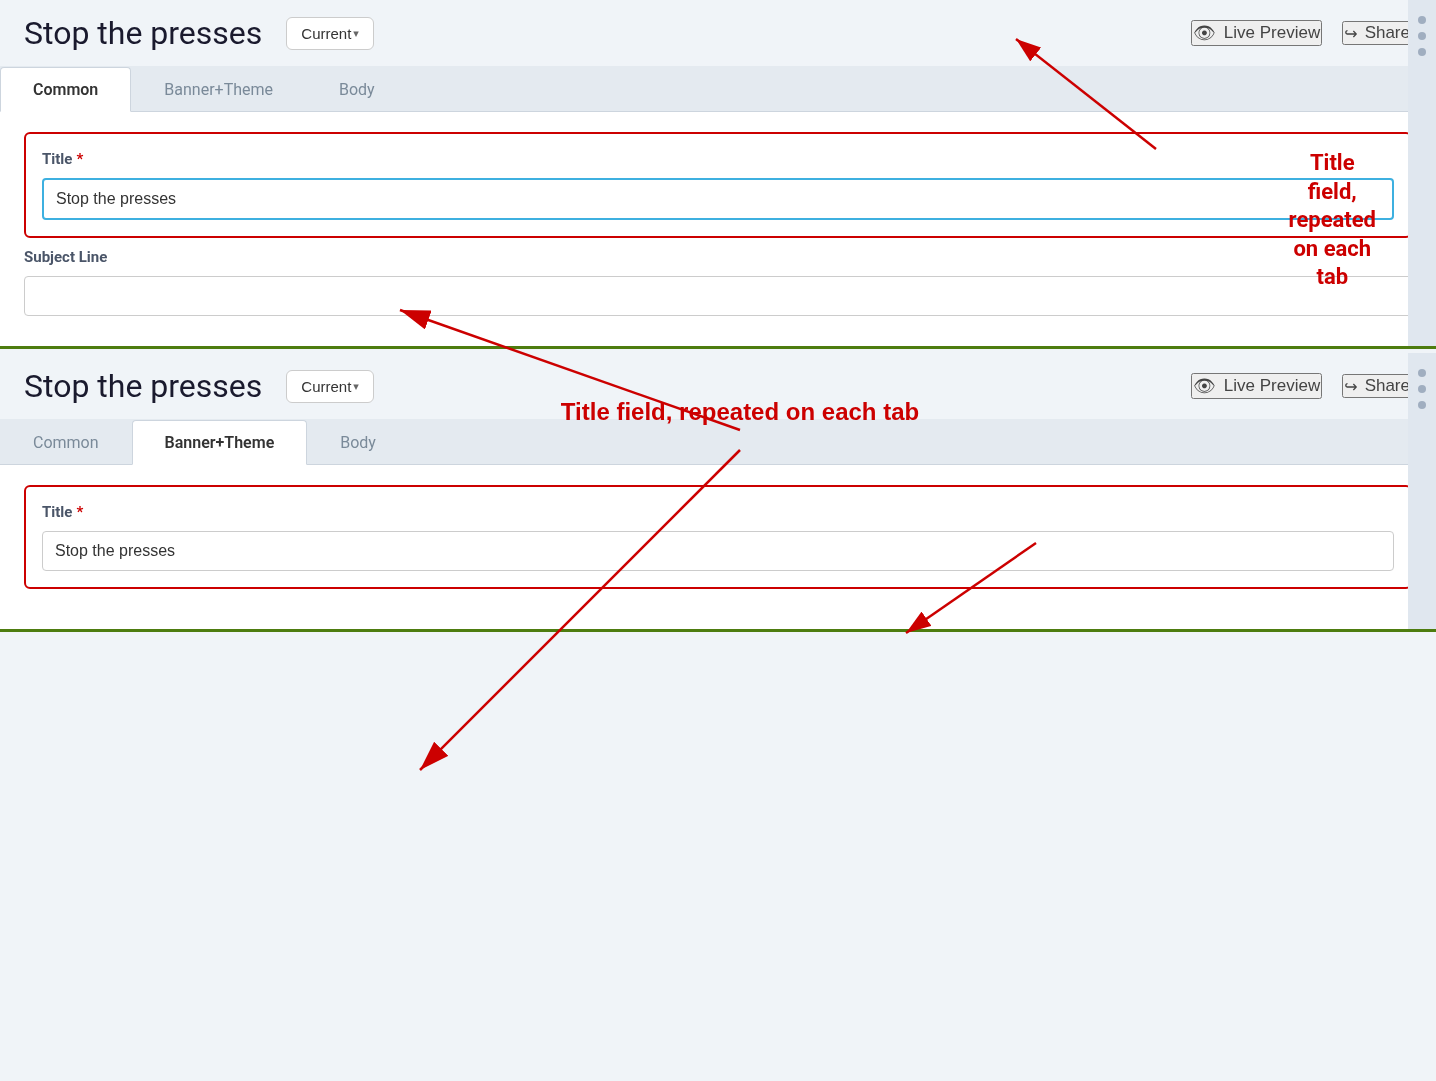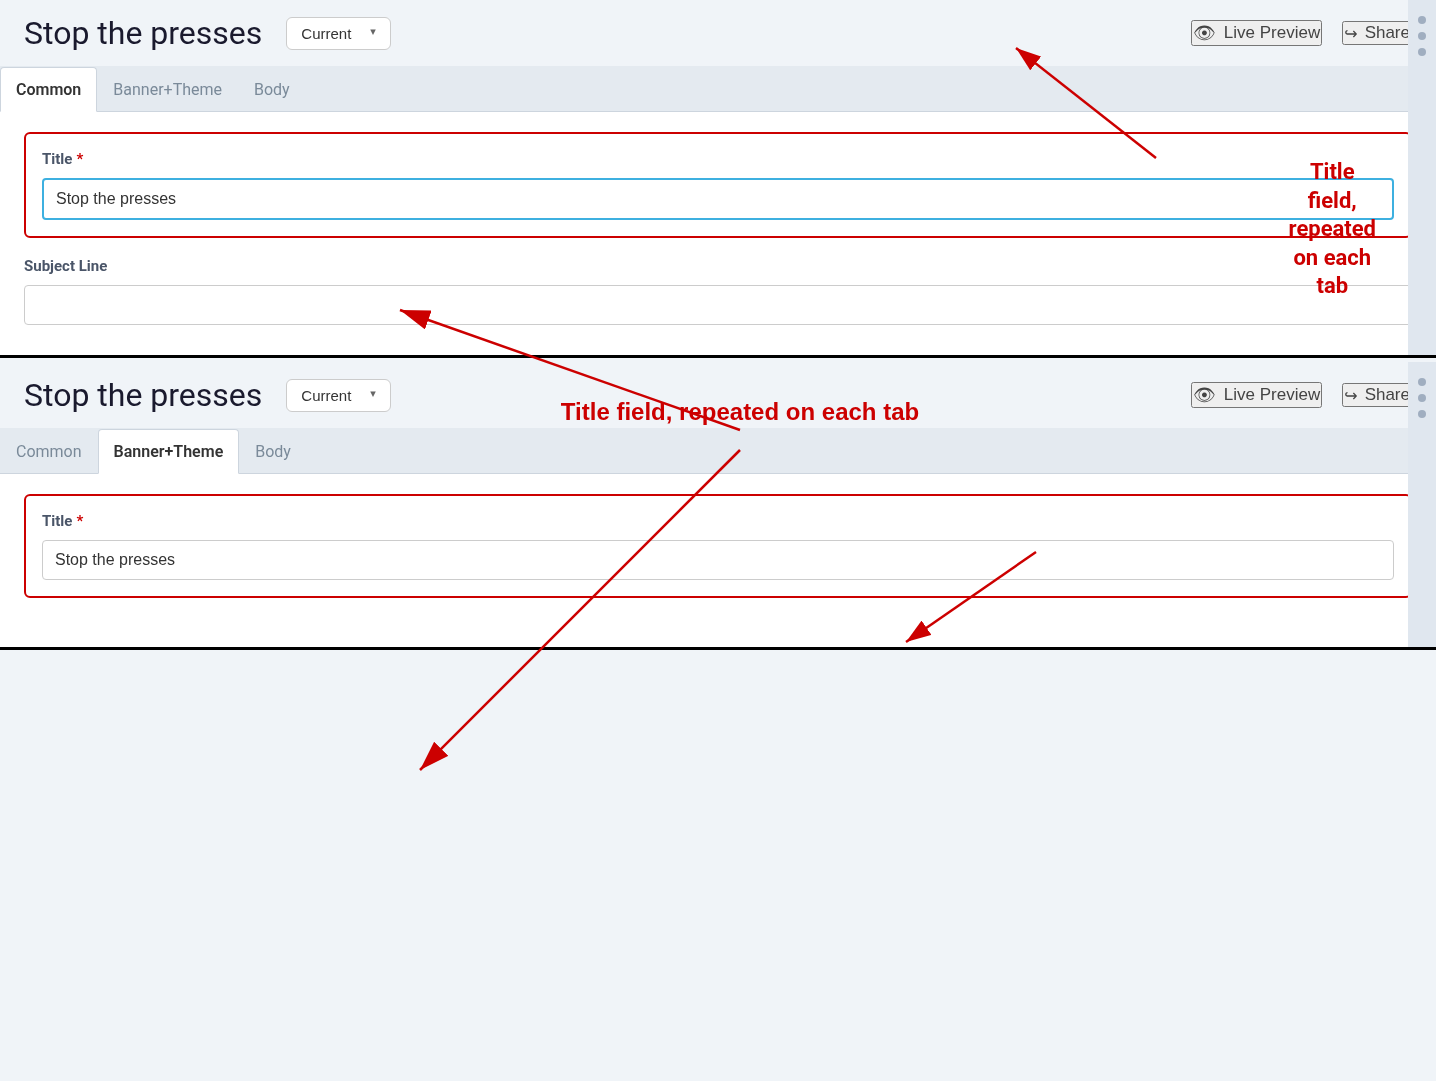--- a/index.html
+++ b/index.html
@@ -7,21 +7,21 @@
       font-family: -apple-system, BlinkMacSystemFont, 'Segoe UI', Roboto, sans-serif;
       background: #f0f4f8;
       color: #333;
       width: 1436px;
       min-height: 1081px;
     }
 
     
     .section {
       background: #0c4a6e;
-      border-bottom: 3px solid #000000;
+      border-bottom: 3px solid #4d7c0f;
       position: relative;
     }
 
     
     .header {
       display: flex;
       align-items: center;
       padding: 14px 24px;
       background: #f0f4f8;
       gap: 16px;
@@ -29,21 +29,22 @@
 
     .page-title {
       font-size: 32px;
       font-weight: 400;
       color: #1a1a2e;
       margin-right: 8px;
     }
 
     .current-btn {
       display: flex;
-      gap: 19px;
+      align-items: center;
+      gap: 2px;
       border: 1px solid #ccc;
       border-radius: 6px;
       padding: 7px 14px;
       background: #fff;
       font-size: 15px;
       color: #333;
       cursor: pointer;
     }
     .current-btn .chevron {
       font-size: 11px;
@@ -79,21 +80,21 @@
 
     
     .tab-bar {
       display: flex;
       background: #e4eaf0;
       padding: 0 0 0 0;
       border-bottom: 1px solid #cdd5de;
     }
 
     .tab {
-      padding: 12px 15px;
+      padding: 12px 32px;
       font-size: 16px;
       color: #7a8a99;
       cursor: pointer;
       border: 1px solid transparent;
       border-bottom: none;
       position: relative;
       top: 1px;
     }
 
     .tab.active {
@@ -150,21 +151,21 @@
       width: 100%;
       border: 1px solid #ccc;
       border-radius: 4px;
       padding: 10px 12px;
       font-size: 16px;
       color: #333;
       outline: none;
     }
 
     .subject-section {
-      margin-top: 19px;
+      margin-top: 10px;
     }
 
     .annotation-text {
       color: #cc0000;
       font-size: 22px;
       font-weight: 700;
       max-width: 320px;
       line-height: 1.3;
     }
 

